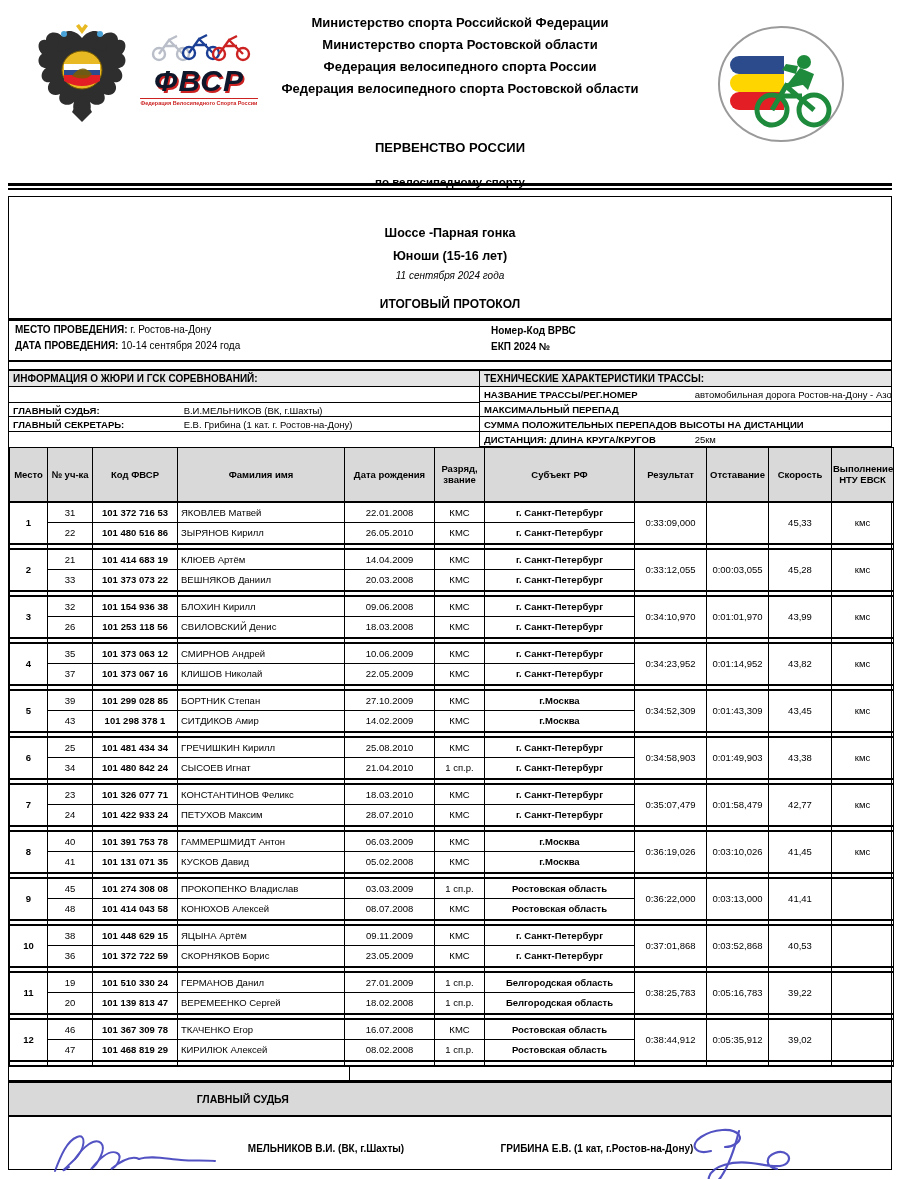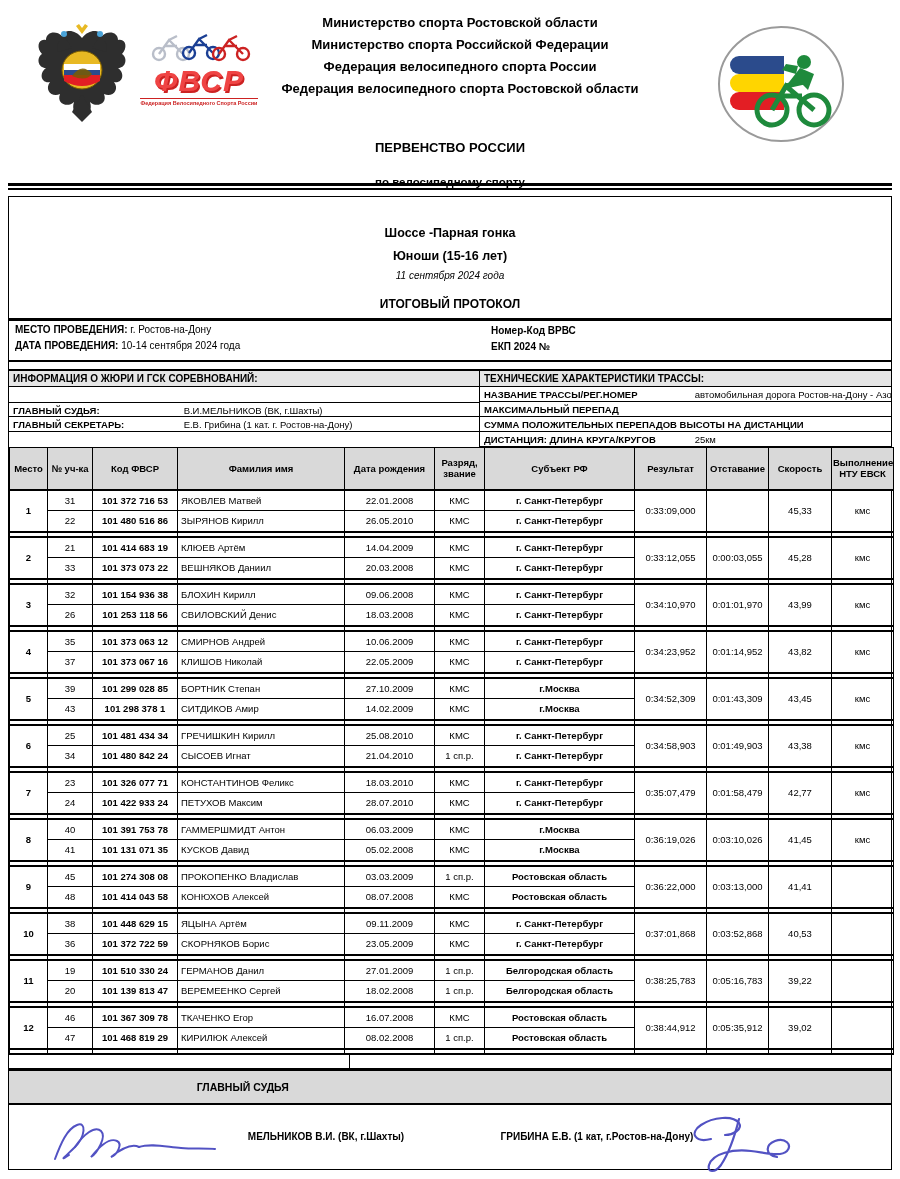--- a/index.html
+++ b/index.html
@@ -7,21 +7,21 @@
     width: 900px; height: 1179px; background: #fff; position: relative;
     font-family: "Liberation Sans", sans-serif; color: #000;
   }
   .page { position: absolute; inset: 0; }
 
   
   .top-header { position: absolute; left: 0; top: 0; width: 900px; height: 196px; }
   .eagle { position: absolute; left: 34px; top: 24px; width: 96px; height: 102px; }
   .fvsr { position: absolute; left: 140px; top: 28px; width: 118px; height: 100px; text-align: center; }
   .fvsr-word { font-weight: 900; font-style: italic; font-size: 30px; letter-spacing: 1px;
-    color: #ef4444; text-shadow: 1.5px 1.5px 0 #cc2222; line-height: 30px; }
+    color: #0f172a; text-shadow: 1.5px 1.5px 0 #cc2222; line-height: 30px; }
   .fvsr-caption { font-size: 5.5px; color: #cc2222; font-weight: bold; margin-top: 2px;
     border-top: 1px solid #cc2222; padding-top: 1px; }
   .org-lines { position: absolute; left: 250px; top: 12px; width: 420px; text-align: center; }
   .org-lines div { font-weight: bold; font-size: 13px; line-height: 22px; }
   .rostov-logo { position: absolute; left: 716px; top: 24px; width: 130px; height: 120px; }
   .main-title { position: absolute; left: 0; top: 140px; width: 100%; text-align: center;
     font-weight: bold; font-size: 13px; }
   .sub-title { position: absolute; left: 0; top: 176px; width: 100%; text-align: center;
     font-weight: bold; font-size: 11.5px; }
   .toprule { position: absolute; left: 8px; right: 8px; top: 183px; }
@@ -54,21 +54,21 @@
   .info .col-l .row.b { border-top: 1px solid #000; }
   .info .col-l .row.bb { border-bottom: 1px solid #000; }
   .info .col-r .row { border-bottom: 1px solid #000; }
   .info .lab { display: inline-block; width: 168px; font-weight: bold; }
   .info .lab.wide { width: 208px; }
   .info .val { font-weight: normal; font-size: 9.5px; }
 
   
   table.results { width: 100%; border-collapse: collapse; table-layout: fixed; }
   table.results th, table.results td { border: 1px solid #000; overflow: hidden; }
-  thead th { background: #d9d9d9; font-size: 9.5px; font-weight: bold; height: 42px;
+  thead th { background: #d9d9d9; font-size: 9.5px; font-weight: bold; height: 54px;
     line-height: 11px; border-bottom: 2px solid #000 !important; padding: 0 1px; }
   tr.ath td { height: 21px; font-size: 9.5px; text-align: center; padding: 0 2px; white-space: nowrap; }
   tr.ath.second td { border-top: 1.6px solid #000; }
   td.c-place { font-weight: bold; font-size: 10px; }
   td.c-code { font-weight: bold; }
   td.c-name { text-align: left !important; padding-left: 3px !important; }
   td.c-rank { font-size: 9px; }
   td.c-region { font-weight: bold; font-size: 9px; }
   td.c-res, td.c-gapv { font-size: 9px; }
   td.c-ntu { font-size: 8.5px; }
@@ -131,22 +131,22 @@
           <circle cx="76" cy="26" r="6"></circle>
             <circle cx="100" cy="26" r="6"></circle>
           <path d="M76 26 L86 12 L100 26 M86 12 L94 8 M82 18 L94 18"></path>
         </g>
       </svg>
       <div class="fvsr-word">ФВСР</div>
       <div class="fvsr-caption">Федерация Велосипедного Спорта России</div>
     </div>
 
     <div class="org-lines">
+      <div>Министерство спорта Российской Федерации</div>
       <div>Министерство спорта Ростовской области</div>
-      <div>Министерство спорта Российской Федерации</div>
       <div>Федерация велосипедного спорта России</div>
       <div>Федерация велосипедного спорта Ростовской области</div>
     </div>
 
     <div class="rostov-logo">
       <svg width="130" height="120" viewBox="0 0 130 120">
         <ellipse cx="65" cy="60" rx="62" ry="57" fill="#fff" stroke="#9a9a9a" stroke-width="2"></ellipse>
         <g>
           <rect x="14" y="32" width="52" height="18" rx="9" fill="#2b4b8c"></rect>
           <rect x="44" y="32" width="24" height="18" fill="#2b4b8c"></rect>

